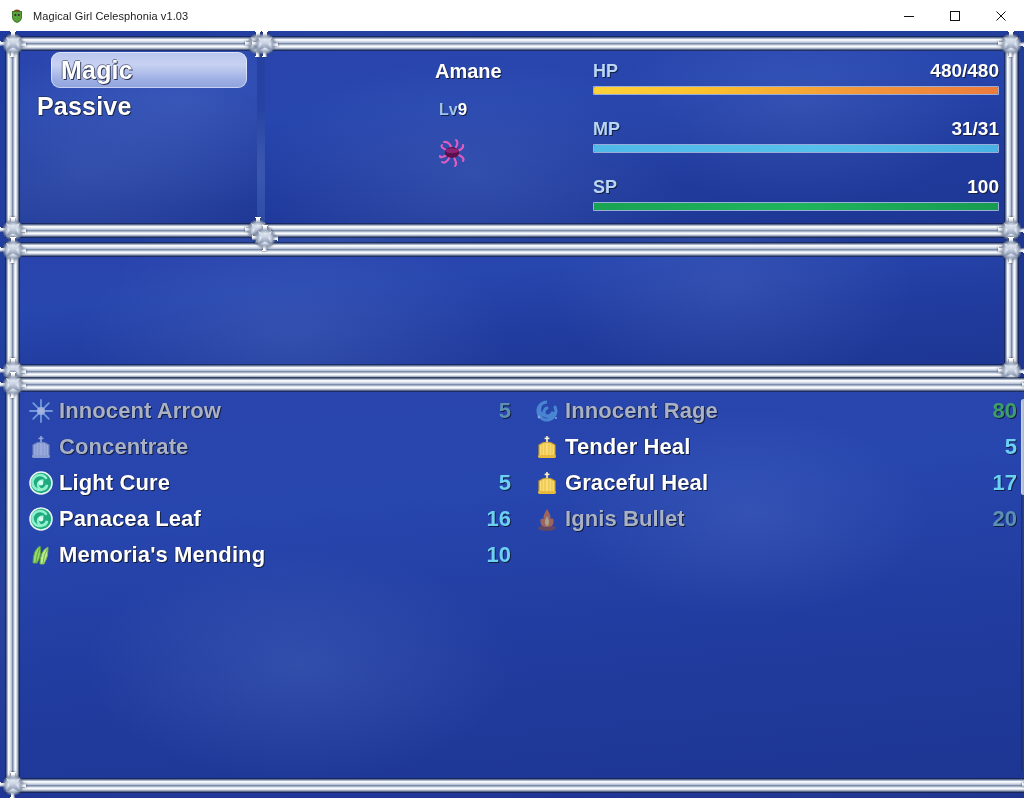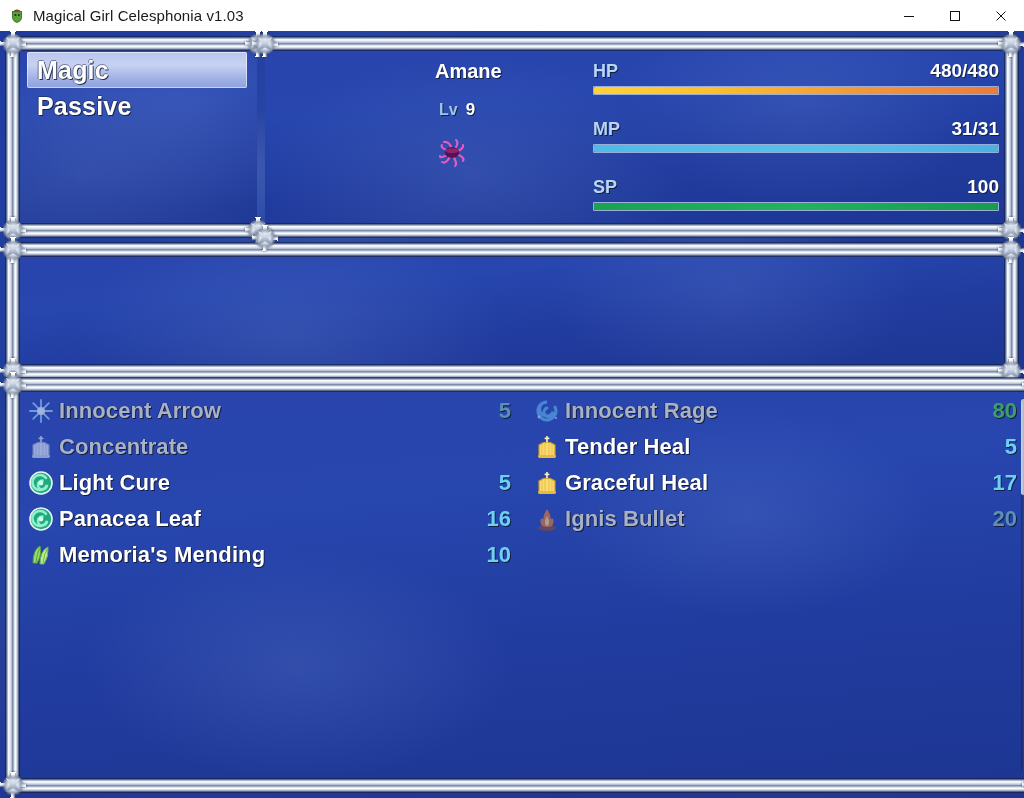--- a/index.html
+++ b/index.html
@@ -12,21 +12,21 @@
   #app{position:relative;width:1024px;height:798px;background:#fff;}
   #titlebar{
     position:absolute;left:0;top:0;width:1024px;height:31px;
     background:#ffffff;border-bottom:1px solid #dcdcdc;
     display:flex;align-items:center;
   }
   #titlebar .t-icon{
     width:16px;height:16px;margin-left:9px;margin-right:8px;position:relative;flex:0 0 auto;
   }
   #titlebar .t-text{
-    font-size:15px;color:#1b1b1b;letter-spacing:.1px;
+    font-size:11px;color:#1b1b1b;letter-spacing:.1px;
     white-space:nowrap;
   }
   .win-btns{margin-left:auto;display:flex;height:31px;}
   .win-btn{
     width:46px;height:31px;display:flex;align-items:center;justify-content:center;
     color:#111;font-size:11px;line-height:1;
   }
   .win-btn svg{display:block;}
 
   
@@ -107,33 +107,34 @@
   #cmd-panel{left:6px;top:6px;width:258px;height:200px;}
   .cmd-list{position:absolute;left:14px;top:8px;right:10px;}
   .cmd-item{
     height:36px;display:flex;align-items:center;padding:0 10px;
     font-size:25px;font-weight:700;color:#ffffff;
     text-shadow:1px 1px 0 rgba(20,28,55,.85),-1px 0 0 rgba(20,28,55,.45),0 -1px 0 rgba(20,28,55,.45);
     letter-spacing:.2px;
   }
   .cmd-item.selected{
     background:linear-gradient(to bottom,#b9c6ee 0%,#c7d1f2 36%,#9fb0e4 75%,#8fa2dd 100%);
-    border-radius:2px;
+    border-radius:9px;
     box-shadow:inset 0 0 0 1px rgba(255,255,255,.5);
     color:#ffffff;
+    margin-left:24px;
   }
 
   
   #status-panel{left:258px;top:6px;width:760px;height:200px;}
   .st-name{
     position:absolute;left:170px;top:16px;
     font-size:20px;font-weight:700;color:#fff;
     text-shadow:1px 1px 0 rgba(20,28,55,.9);
   }
-  .st-lv{position:absolute;left:174px;top:56px;display:flex;align-items:baseline;gap:8px;}
+  .st-lv{position:absolute;left:174px;top:56px;display:flex;align-items:baseline;gap:0;}
   .st-lv .lbl{font-size:16px;font-weight:700;color:#9fc6ef;text-shadow:1px 1px 0 rgba(20,28,55,.9);}
   .st-lv .val{font-size:17px;font-weight:700;color:#ffffff;text-shadow:1px 1px 0 rgba(20,28,55,.9);}
   .st-emblem{position:absolute;left:170px;top:92px;width:34px;height:34px;}
 
   .gauges{position:absolute;left:328px;top:14px;width:406px;}
   .g-row{position:relative;margin-bottom:14px;height:44px;}
   .g-top{display:flex;justify-content:space-between;align-items:flex-end;height:24px;}
   .g-label{font-size:18px;font-weight:700;color:#b9d6f4;text-shadow:1px 1px 0 rgba(20,28,55,.9);}
   .g-value{font-size:19px;font-weight:700;color:#ffffff;text-shadow:1px 1px 0 rgba(20,28,55,.9);}
   .g-track{

